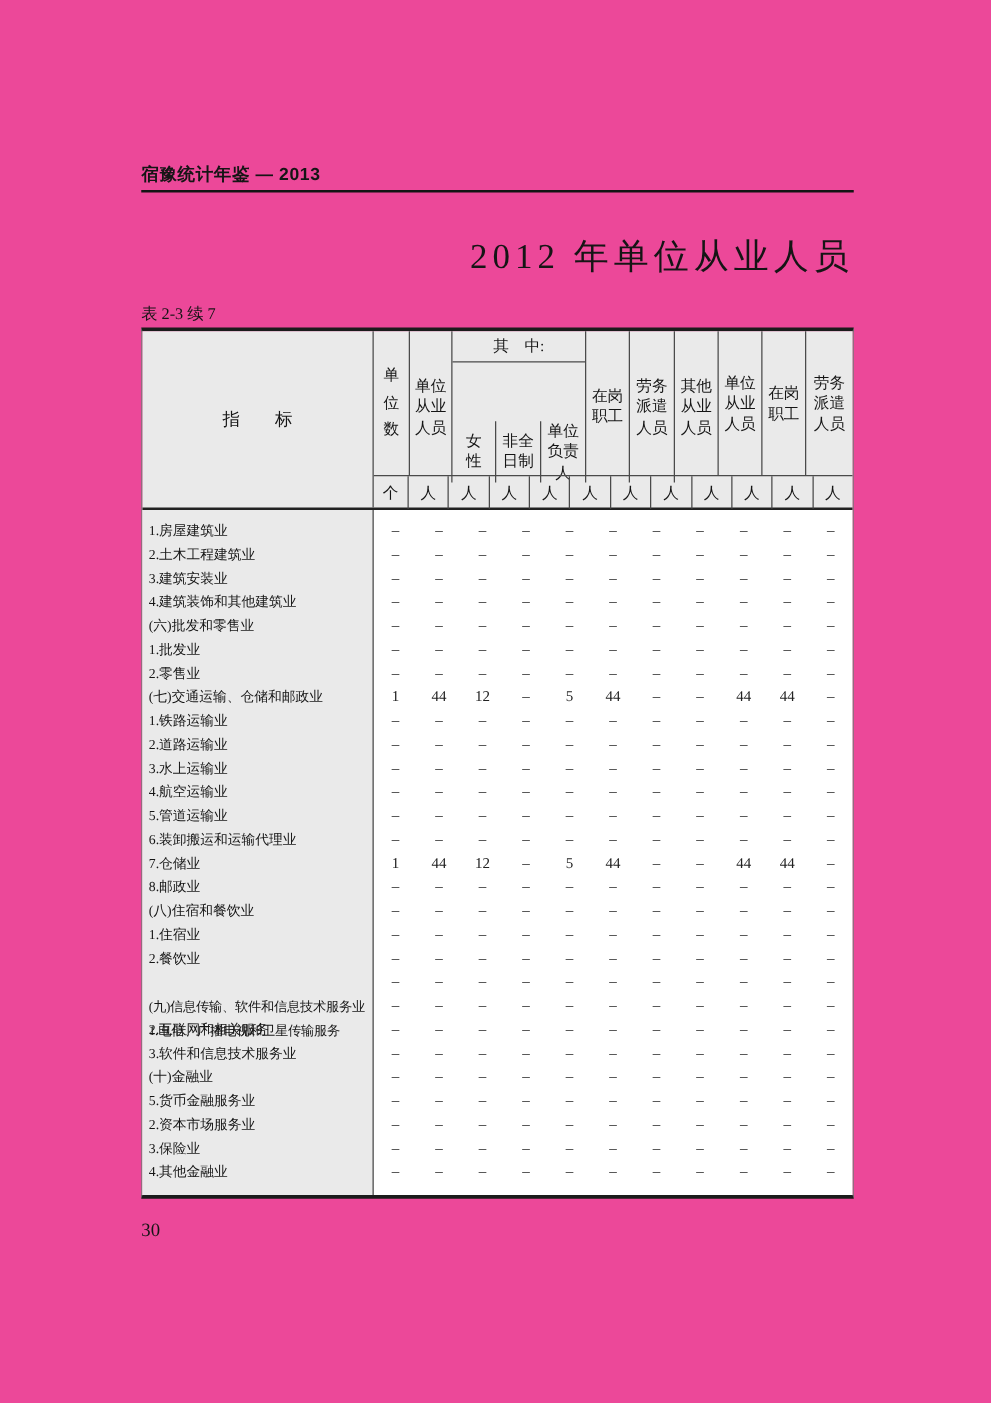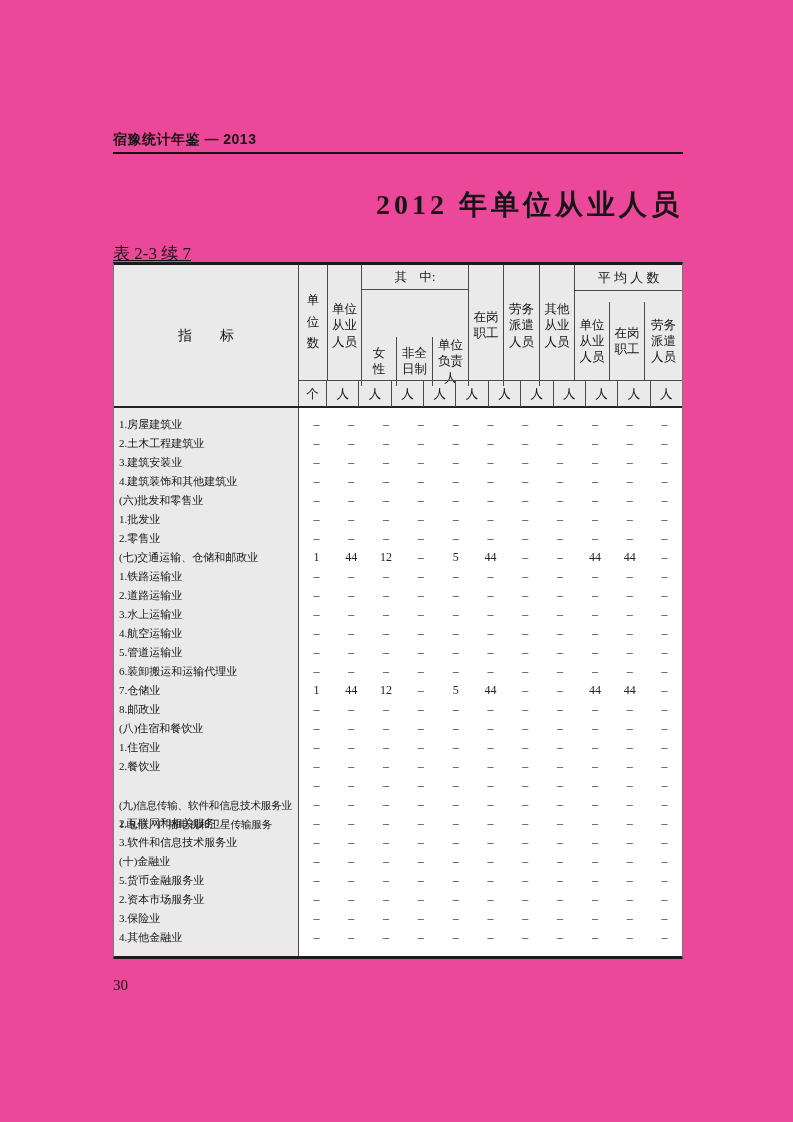--- a/index.html
+++ b/index.html
@@ -9,23 +9,23 @@
     font-family:"Liberation Serif","DejaVu Serif",serif; color:#151515;
   }
   .running-head {
     position:absolute; left:113px; top:131px;
     font-family:"Liberation Sans","DejaVu Sans",sans-serif;
     font-weight:bold; font-size:14px; letter-spacing:0.5px;
   }
   .head-rule { position:absolute; left:113px; top:152px; width:570px; height:2px; background:#141414; }
   .doc-title {
     position:absolute; right:110px; top:186px;
-    font-size:28px; font-weight:700; letter-spacing:4px; white-space:nowrap;
-  }
-  .table-caption { position:absolute; left:113px; top:242px; font-size:17px;text-decoration:underline; }
+    font-size:28px; font-weight:400; letter-spacing:4px; white-space:nowrap;
+  }
+  .table-caption { position:absolute; left:113px; top:242px; font-size:13px; }
 
   .yb-table {
     position:absolute; left:113px; top:262px; width:570px; box-sizing:border-box;
     border-top:3px solid #1b1b1b; border-bottom:3px solid #1b1b1b;
     border-left:1px solid #777; border-right:1px solid #777;
   }
   .thead { display:flex; background:#eaeaea; border-bottom:2px solid #222; height:143px; box-sizing:border-box; }
   .th-indicator { width:184px; flex:none; border-right:1px solid #4a4a4a; display:flex; align-items:center; justify-content:center; font-size:14px; }
   .th-right { flex:1; display:flex; flex-direction:column; min-width:0; }
   .th-upper { display:flex; height:115px; flex:none; }
@@ -120,23 +120,20 @@
                 <div class="hcell" style="width:36px;flex:none;">
                     <span>劳务派遣人员</span>
                   </div>
                 <div class="hcell no-r" style="flex:1;">
                     <span>其他从业人员</span>
                   </div>
               </div>
             </div>
 
             <div class="band band-avg">
-              <div class="band-top">
-                <div class="band-label">平 均 人 数</div>
-              </div>
               <div class="band-cols">
                 <div class="hcell" style="width:35px;flex:none;">
                     <span>单位从业人员</span>
                   </div>
                 <div class="hcell" style="width:35px;flex:none;">
                     <span>在岗职工</span>
                   </div>
                 <div class="hcell no-r" style="flex:1;">
                     <span>劳务派遣人员</span>
                   </div>

